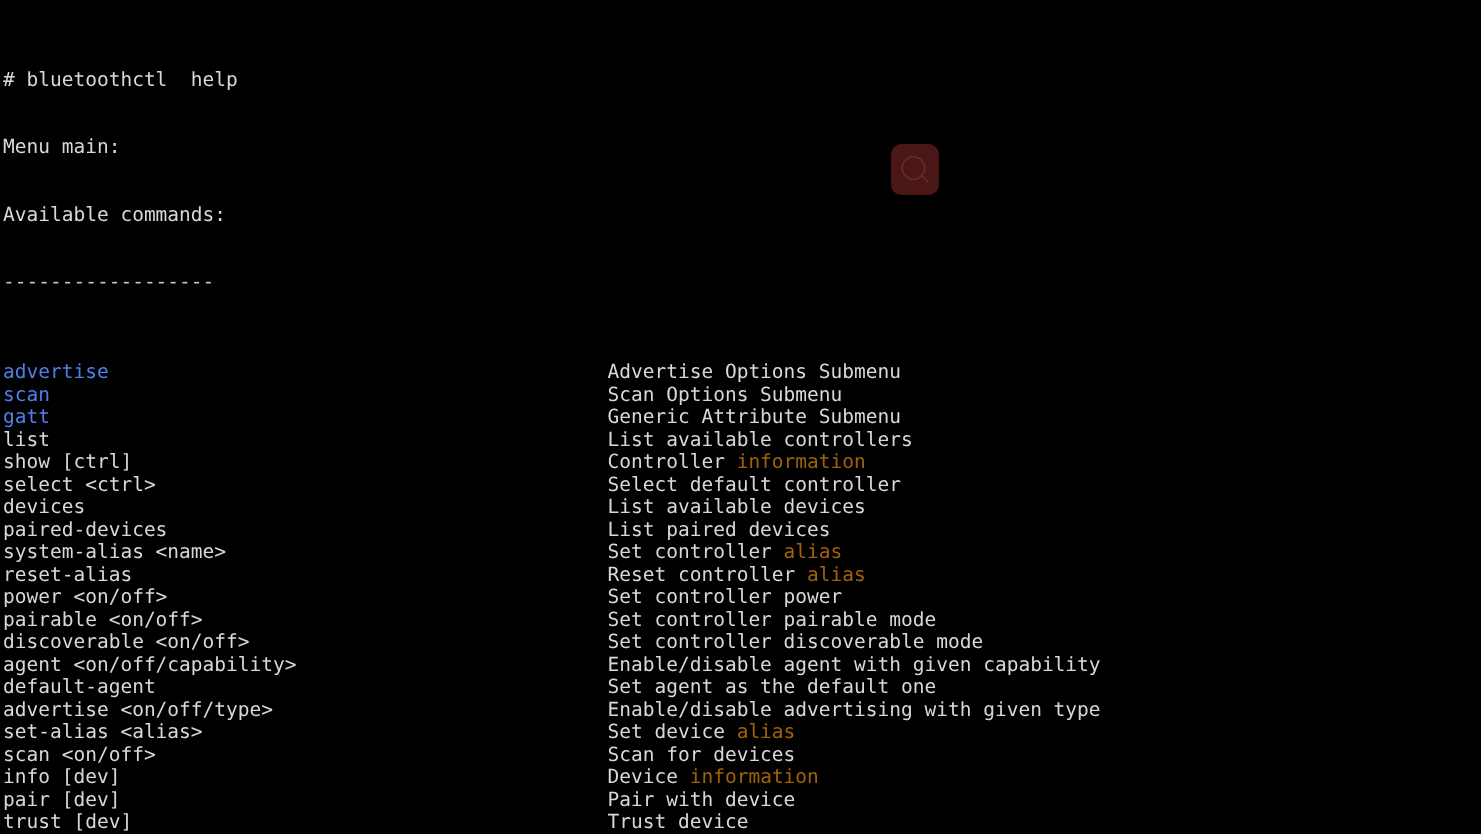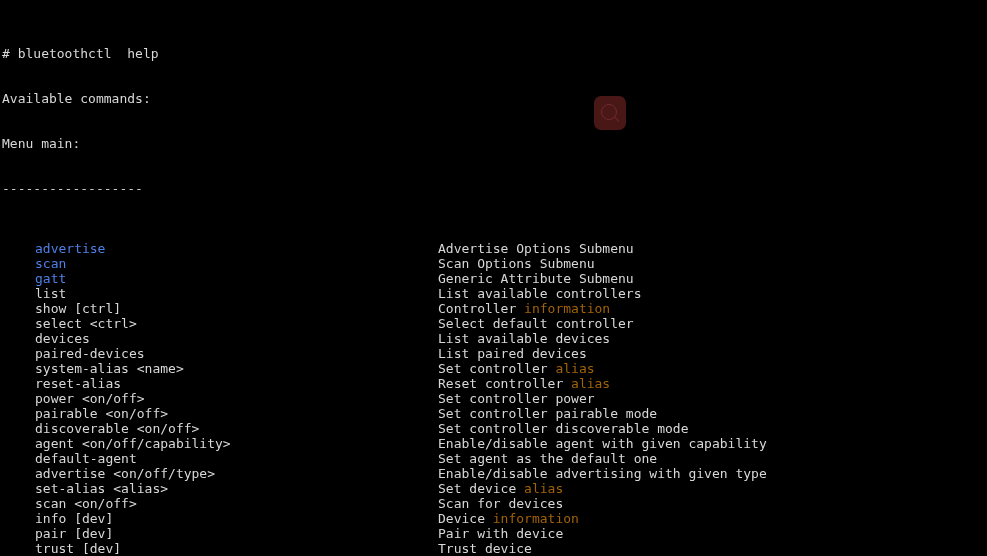--- a/index.html
+++ b/index.html
@@ -32,21 +32,20 @@
     height: 15px;
     line-height: 15px;
     white-space: pre;
   }
   .row {
     display: block;
     height: 15px;
     line-height: 15px;
     white-space: pre;
     position: relative;
-    margin-left: 33px;
   }
   .cmd {
     display: inline-block;
     width: 403px;
     white-space: pre;
     vertical-align: top;
   }
   .desc {
     display: inline-block;
     white-space: pre;
@@ -88,22 +87,22 @@
     transform: rotate(45deg);
     transform-origin: left center;
   }
 </style>
 </head>
 <body>
 
 <div id="terminal">
 
   <span class="line c-white"># bluetoothctl  help</span>
+  <span class="line c-white">Menu main:</span>
   <span class="line c-white">Available commands:</span>
-  <span class="line c-white">Menu main:</span>
   <span class="line c-dim">------------------</span>
 
   <div id="command-rows"><span class="row"><span class="cmd c-blue">advertise</span><span class="desc"><span class="c-white">Advertise Options Submenu</span></span></span><span class="row"><span class="cmd c-blue">scan</span><span class="desc"><span class="c-white">Scan Options Submenu</span></span></span><span class="row"><span class="cmd c-blue">gatt</span><span class="desc"><span class="c-white">Generic Attribute Submenu</span></span></span><span class="row"><span class="cmd c-white">list</span><span class="desc"><span class="c-white">List available controllers</span></span></span><span class="row"><span class="cmd c-white">show [ctrl]</span><span class="desc"><span class="c-white">Controller </span><span class="c-cyan">information</span></span></span><span class="row"><span class="cmd c-white">select &lt;ctrl&gt;</span><span class="desc"><span class="c-white">Select default controller</span></span></span><span class="row"><span class="cmd c-white">devices</span><span class="desc"><span class="c-white">List available devices</span></span></span><span class="row"><span class="cmd c-white">paired-devices</span><span class="desc"><span class="c-white">List paired devices</span></span></span><span class="row"><span class="cmd c-white">system-alias &lt;name&gt;</span><span class="desc"><span class="c-white">Set controller </span><span class="c-cyan">alias</span></span></span><span class="row"><span class="cmd c-white">reset-alias</span><span class="desc"><span class="c-white">Reset controller </span><span class="c-cyan">alias</span></span></span><span class="row"><span class="cmd c-white">power &lt;on/off&gt;</span><span class="desc"><span class="c-white">Set controller power</span></span></span><span class="row"><span class="cmd c-white">pairable &lt;on/off&gt;</span><span class="desc"><span class="c-white">Set controller pairable mode</span></span></span><span class="row"><span class="cmd c-white">discoverable &lt;on/off&gt;</span><span class="desc"><span class="c-white">Set controller discoverable mode</span></span></span><span class="row"><span class="cmd c-white">agent &lt;on/off/capability&gt;</span><span class="desc"><span class="c-white">Enable/disable agent with given capability</span></span></span><span class="row"><span class="cmd c-white">default-agent</span><span class="desc"><span class="c-white">Set agent as the default one</span></span></span><span class="row"><span class="cmd c-white">advertise &lt;on/off/type&gt;</span><span class="desc"><span class="c-white">Enable/disable advertising with given type</span></span></span><span class="row"><span class="cmd c-white">set-alias &lt;alias&gt;</span><span class="desc"><span class="c-white">Set device </span><span class="c-cyan">alias</span></span></span><span class="row"><span class="cmd c-white">scan &lt;on/off&gt;</span><span class="desc"><span class="c-white">Scan for devices</span></span></span><span class="row"><span class="cmd c-white">info [dev]</span><span class="desc"><span class="c-white">Device </span><span class="c-cyan">information</span></span></span><span class="row"><span class="cmd c-white">pair [dev]</span><span class="desc"><span class="c-white">Pair with device</span></span></span><span class="row"><span class="cmd c-white">trust [dev]</span><span class="desc"><span class="c-white">Trust device</span></span></span></div>
 
   <div id="click-indicator">
     <span class="ring"></span>
     <span class="tail"></span>
   </div>
 
 </div>

